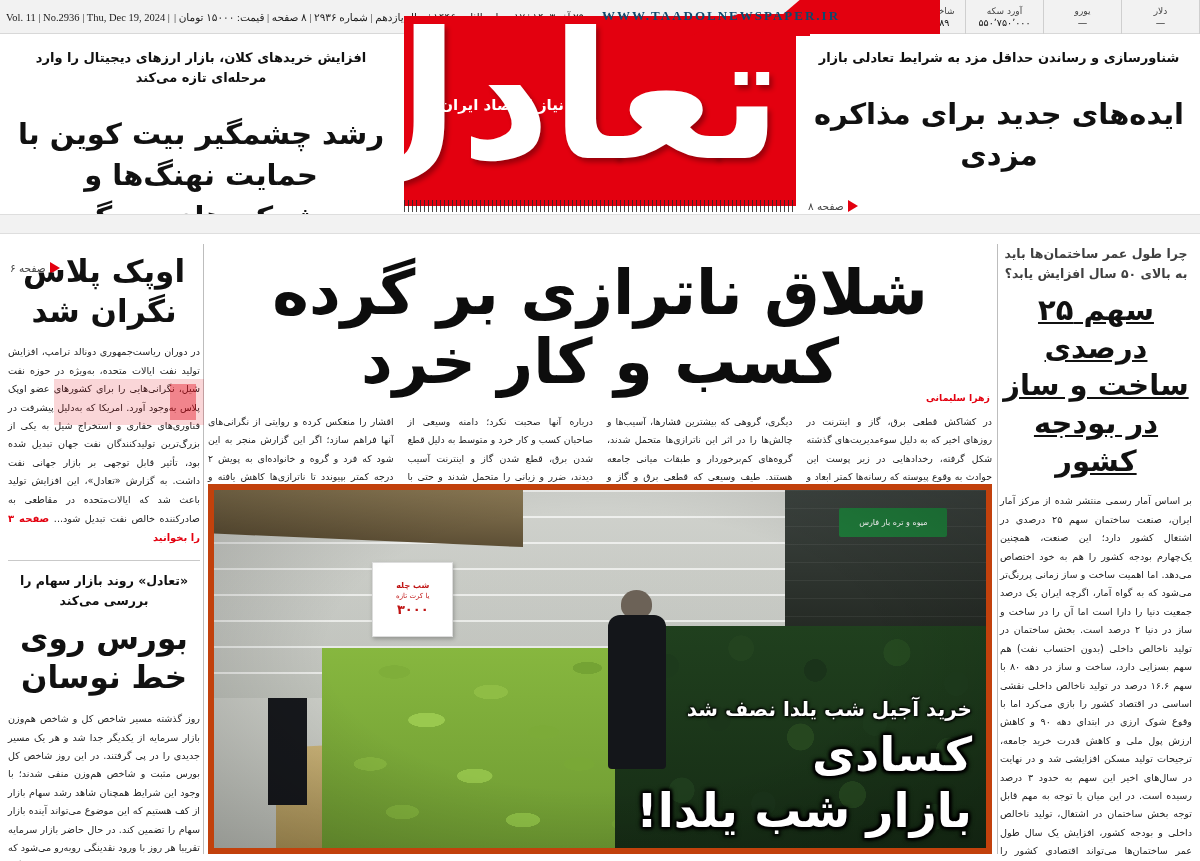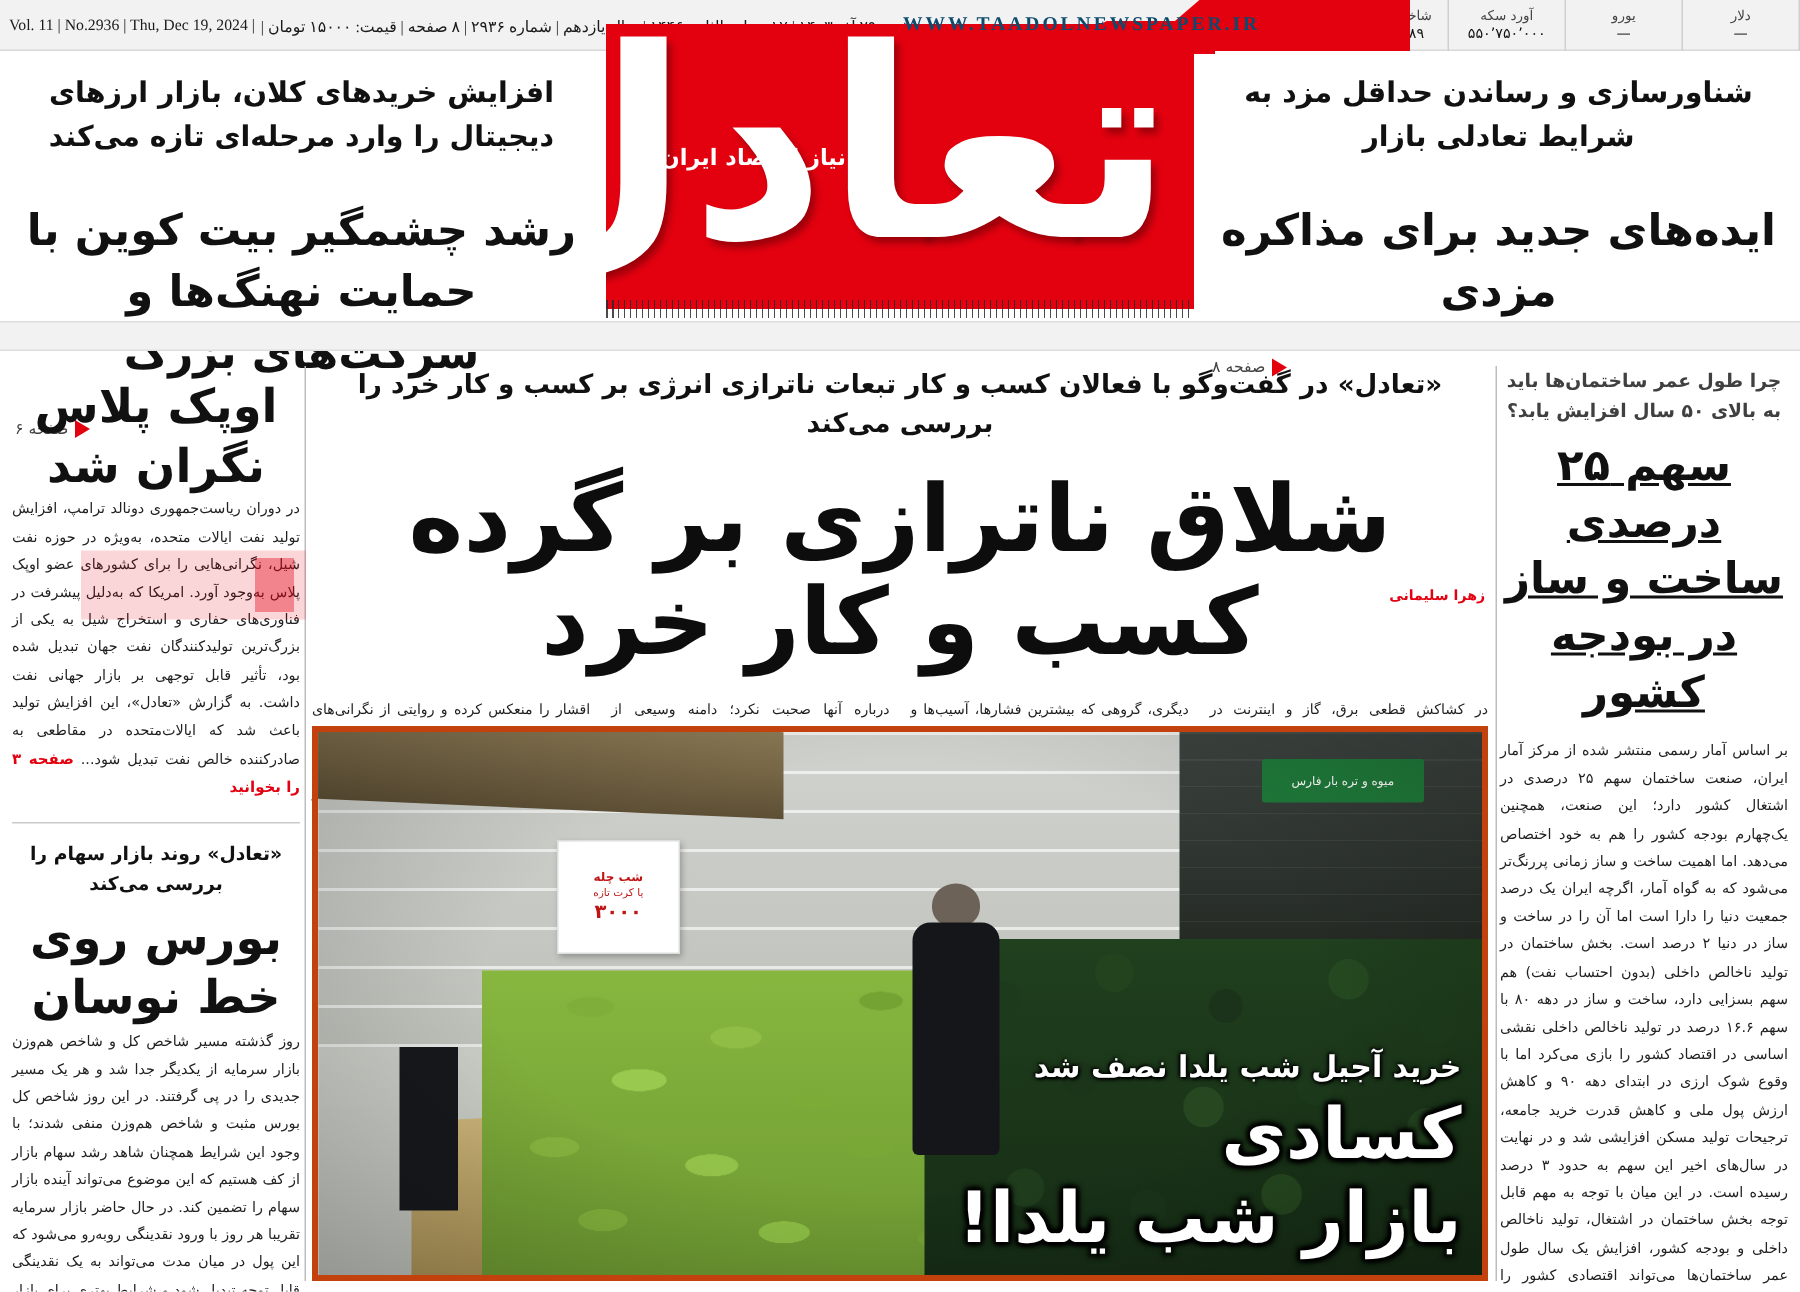--- a/index.html
+++ b/index.html
@@ -83,21 +83,21 @@
     background:#e3000f;
     clip-path: polygon(40% 0, 100% 0, 100% 100%, 0 100%);
     z-index:3;
   }
 
   
   .teaser { position:absolute; top:48px; width:390px; }
   .teaser.left  { left:6px;  text-align:center; }
   .teaser.right { right:6px; text-align:center; }
   .teaser .kicker {
-    font-size:19px; line-height:1.55; color:#111; font-weight:600;
+    font-size:13px; line-height:1.55; color:#111; font-weight:600;
     direction:rtl; padding:0 10px;
   }
   .teaser .head {
     margin-top:26px;
     font-size:29px; line-height:1.42; color:#111; font-weight:700;
     direction:rtl; padding:0 6px; letter-spacing:-.3px;
   }
   .teaser .pageref {
     position:absolute; left:4px; bottom:-36px;
     display:flex; align-items:center; gap:4px; direction:rtl;
@@ -119,21 +119,21 @@
   .col-left { position:absolute; left:8px; top:244px; width:192px; }
   .sb-kicker {
     font-size:12.5px; line-height:1.6; color:#111; font-weight:700;
     text-align:center; direction:rtl;
   }
   .sb-head {
     margin-top:8px; font-size:31px; line-height:1.28; font-weight:800;
     color:#111; text-align:center; direction:rtl; letter-spacing:-.5px;
   }
   .sb-body {
-    font-size:9.6px; line-height:1.92; color:#222;
+    margin-top:12px; font-size:9.6px; line-height:1.92; color:#222;
     text-align:justify; direction:rtl; position:relative;
   }
   .watermark {
     position:absolute; right:-4px; top:36px; width:150px; height:46px;
     background:rgba(227,0,15,.16);
     pointer-events:none;
   }
   .watermark:after{
     content:""; position:absolute; right:8px; top:5px; width:26px; height:36px;
     background:rgba(227,0,15,.38);
@@ -161,21 +161,21 @@
           text-align:justify; direction:rtl; }
   .byline { color:#e3000f; font-weight:800; }
   .cont-note {
     background:#f6c9c9; color:#8a1010; font-weight:800;
     padding:0 3px; display:inline-block; font-size:9px;
   }
 
   
   .photo {
     position:absolute; left:208px; top:484px; width:784px; height:370px;
-    overflow:hidden; border:4px solid #c2410c; background:#cfd2cc;padding-left:28px;
+    overflow:hidden; border:6px solid #c2410c; background:#cfd2cc;padding-left:28px;
   }
   .ph-wall {
     position:absolute; inset:0;
     background:
       linear-gradient(180deg,#d9dbd6 0%,#cfd1cb 40%,#bfc2bb 100%);
   }
   .ph-wallpanel {
     position:absolute; left:0; top:0; width:100%; height:58%;
     background:
       repeating-linear-gradient(180deg, rgba(255,255,255,.55) 0 2px, rgba(0,0,0,.05) 2px 26px),
@@ -382,21 +382,20 @@
       <div class="sb-kicker">«تعادل» روند بازار سهام را بررسی می‌کند</div>
       <div class="sb-head">بورس روی خط نوسان</div>
       <div class="sb-body">
         <span>روز گذشته مسیر شاخص کل و شاخص هم‌وزن بازار سرمایه از یکدیگر جدا شد و هر یک مسیر جدیدی را در پی گرفتند. در این روز شاخص کل بورس مثبت و شاخص هم‌وزن منفی شدند؛ با وجود این شرایط همچنان شاهد رشد سهام بازار از کف هستیم که این موضوع می‌تواند آینده بازار سهام را تضمین کند. در حال حاضر بازار سرمایه تقریبا هر روز با ورود نقدینگی روبه‌رو می‌شود که این پول در میان مدت می‌تواند به یک نقدینگی قابل توجه تبدیل شود و شرایط بهتری برای بازار سهام رقم بزند.</span>
         
       </div>
     </div>
   </div>
 
   <div class="col-center">
-    <div class="main-kicker">«تعادل» در گفت‌وگو با فعالان کسب و کار تبعات ناترازی انرژی بر کسب و کار خرد را بررسی می‌کند</div>
     <div class="main-head">شلاق ناترازی بر گرده کسب و کار خرد</div>
     <div class="main-cols">
       <div class="mcol">
         <span>در کشاکش قطعی برق، گاز و اینترنت در روزهای اخیر که به دلیل سوءمدیریت‌های گذشته شکل گرفته، رخدادهایی در زیر پوست این حوادث به وقوع پیوسته که رسانه‌ها کمتر ابعاد و زوایای گوناگون آن را مورد بررسی و ارزیابی قرار دادند. مانند هر پدیده</span>
       </div>
       <div class="mcol">
         <span>دیگری، گروهی که بیشترین فشارها، آسیب‌ها و چالش‌ها را در اثر این ناترازی‌ها متحمل شدند، گروه‌های کم‌برخوردار و طبقات میانی جامعه هستند. طیف وسیعی که قطعی برق و گاز و اینترنت باعث وارد آمدن خسارت بر کسب و کار آنها شد اما کسی صدایشان را نشنید و</span>
       </div>
       <div class="mcol">
         <span>درباره آنها صحبت نکرد؛ دامنه وسیعی از صاحبان کسب و کار خرد و متوسط به دلیل قطع شدن برق، قطع شدن گاز و اینترنت آسیب دیدند، ضرر و زیانی را متحمل شدند و حتی با کابوس بیکاری نیز مواجه شدند. در جریان گزارش «تعادل» تلاش کرده صدای این دهک‌ها و</span>

